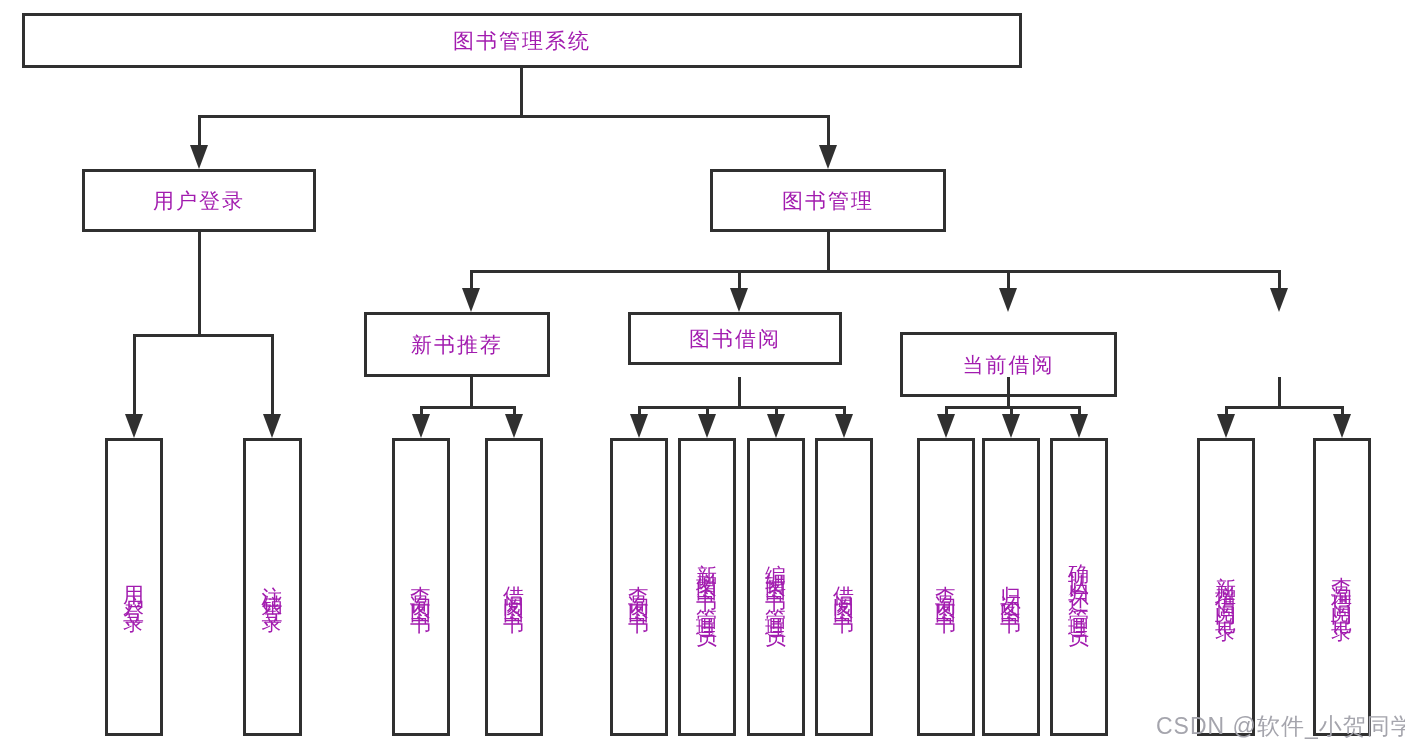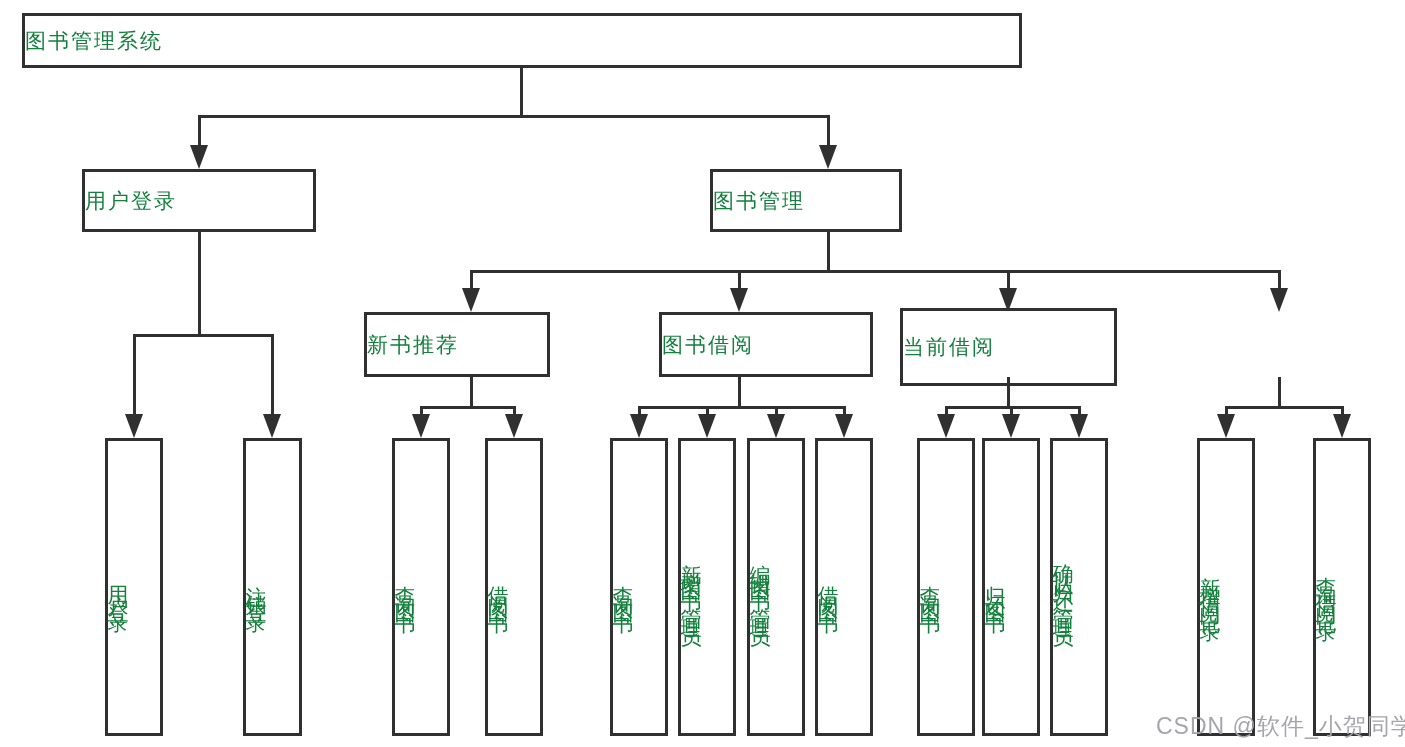--- a/index.html
+++ b/index.html
@@ -2,22 +2,22 @@
 <html><head>
 <meta charset="utf-8">
 <style>
   html,body{margin:0;padding:0;background:#ffffff;}
   .stage{
     position:relative;width:1405px;height:747px;background:#ffffff;overflow:hidden;
     font-family:"Liberation Sans","DejaVu Sans",sans-serif;
   }
   .node{
     position:absolute;box-sizing:border-box;background:#ffffff;
-    border:3px solid #303030;display:flex;align-items:center;
-    color:#15803d;
+    border:3px solid #303030;display:flex;align-items:center;justify-content:center;
+    color:#a21caf;
   }
   .node.h .lbl{font-size:21px;letter-spacing:2px;white-space:nowrap;}
   .node.v .lbl{
     writing-mode:vertical-lr;text-orientation:mixed;
     font-size:21px;letter-spacing:9px;line-height:1;white-space:nowrap;
   }
   .vline{position:absolute;width:3px;background:#303030;}
   .hline{position:absolute;height:3px;background:#303030;}
   .arrow{
     position:absolute;width:0;height:0;
@@ -41,21 +41,21 @@
   <div class="vline" style="left:520px;top:68px;height:50px"></div>
   <div class="hline" style="left:198px;top:115px;width:632px"></div>
   <div class="vline" style="left:198px;top:115px;height:32px"></div>
   <div class="vline" style="left:827px;top:115px;height:32px"></div>
   <div class="arrow" style="left:190px;top:145px"></div>
   <div class="arrow" style="left:819px;top:145px"></div>
 
   <div class="node h" style="left:82px;top:169px;width:234px;height:63px">
     <span class="lbl">用户登录</span>
   </div>
-  <div class="node h" style="left:710px;top:169px;width:192px;height:63px">
+  <div class="node h" style="left:710px;top:169px;width:236px;height:63px">
     <span class="lbl">图书管理</span>
   </div>
 
   <div class="vline" style="left:198px;top:232px;height:105px"></div>
   <div class="hline" style="left:133px;top:334px;width:141px"></div>
   <div class="vline" style="left:133px;top:334px;height:82px"></div>
   <div class="vline" style="left:271px;top:334px;height:82px"></div>
   <div class="arrow" style="left:125px;top:414px"></div>
   <div class="arrow" style="left:263px;top:414px"></div>
 
@@ -66,24 +66,24 @@
   <div class="vline" style="left:1007px;top:270px;height:20px"></div>
   <div class="vline" style="left:1278px;top:270px;height:20px"></div>
   <div class="arrow" style="left:462px;top:288px"></div>
   <div class="arrow" style="left:730px;top:288px"></div>
   <div class="arrow" style="left:999px;top:288px"></div>
   <div class="arrow" style="left:1270px;top:288px"></div>
 
   <div class="node h" style="left:364px;top:312px;width:186px;height:65px">
     <span class="lbl">新书推荐</span>
   </div>
-  <div class="node h" style="left:659px;top:312px;width:214px;height:65px">
+  <div class="node h" style="left:628px;top:312px;width:214px;height:53px">
     <span class="lbl">图书借阅</span>
   </div>
-  <div class="node h" style="left:900px;top:308px;width:217px;height:78px">
+  <div class="node h" style="left:900px;top:332px;width:217px;height:65px">
     <span class="lbl">当前借阅</span>
   </div>
 
   <div class="vline" style="left:470px;top:377px;height:32px"></div>
   <div class="hline" style="left:420px;top:406px;width:96px"></div>
   <div class="vline" style="left:420px;top:406px;height:10px"></div>
   <div class="vline" style="left:513px;top:406px;height:10px"></div>
   <div class="arrow" style="left:412px;top:414px"></div>
   <div class="arrow" style="left:505px;top:414px"></div>
 

